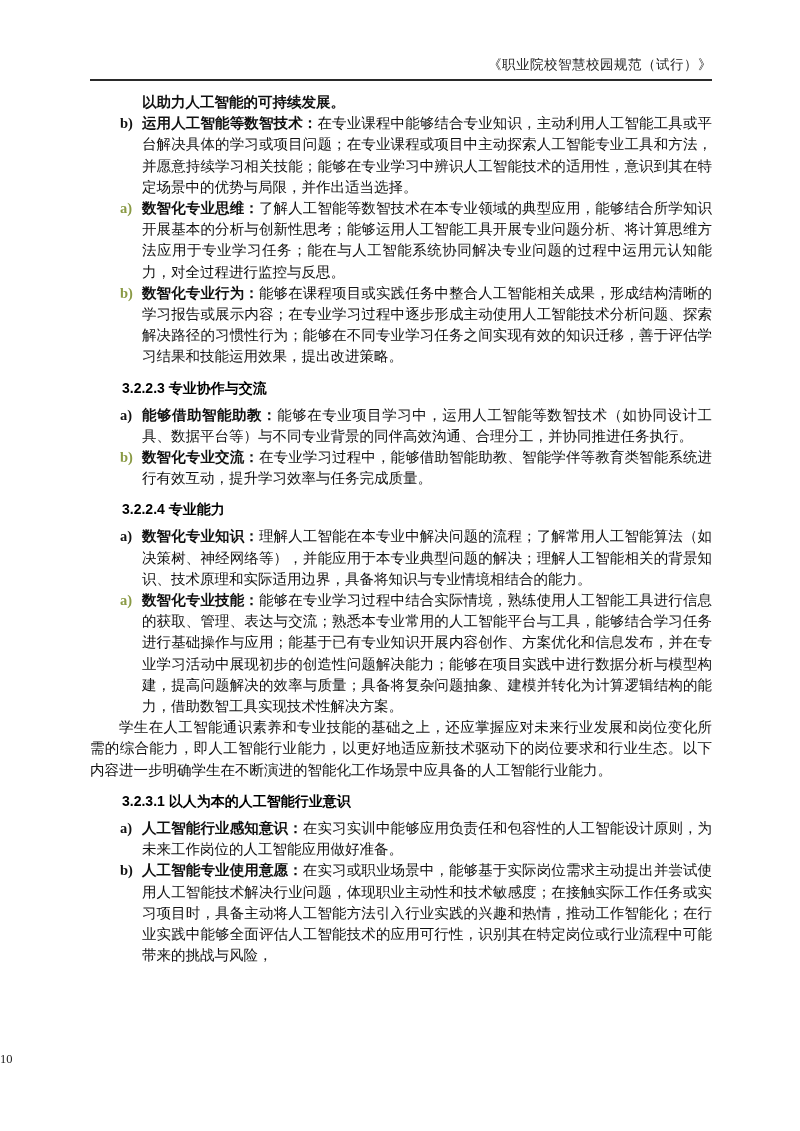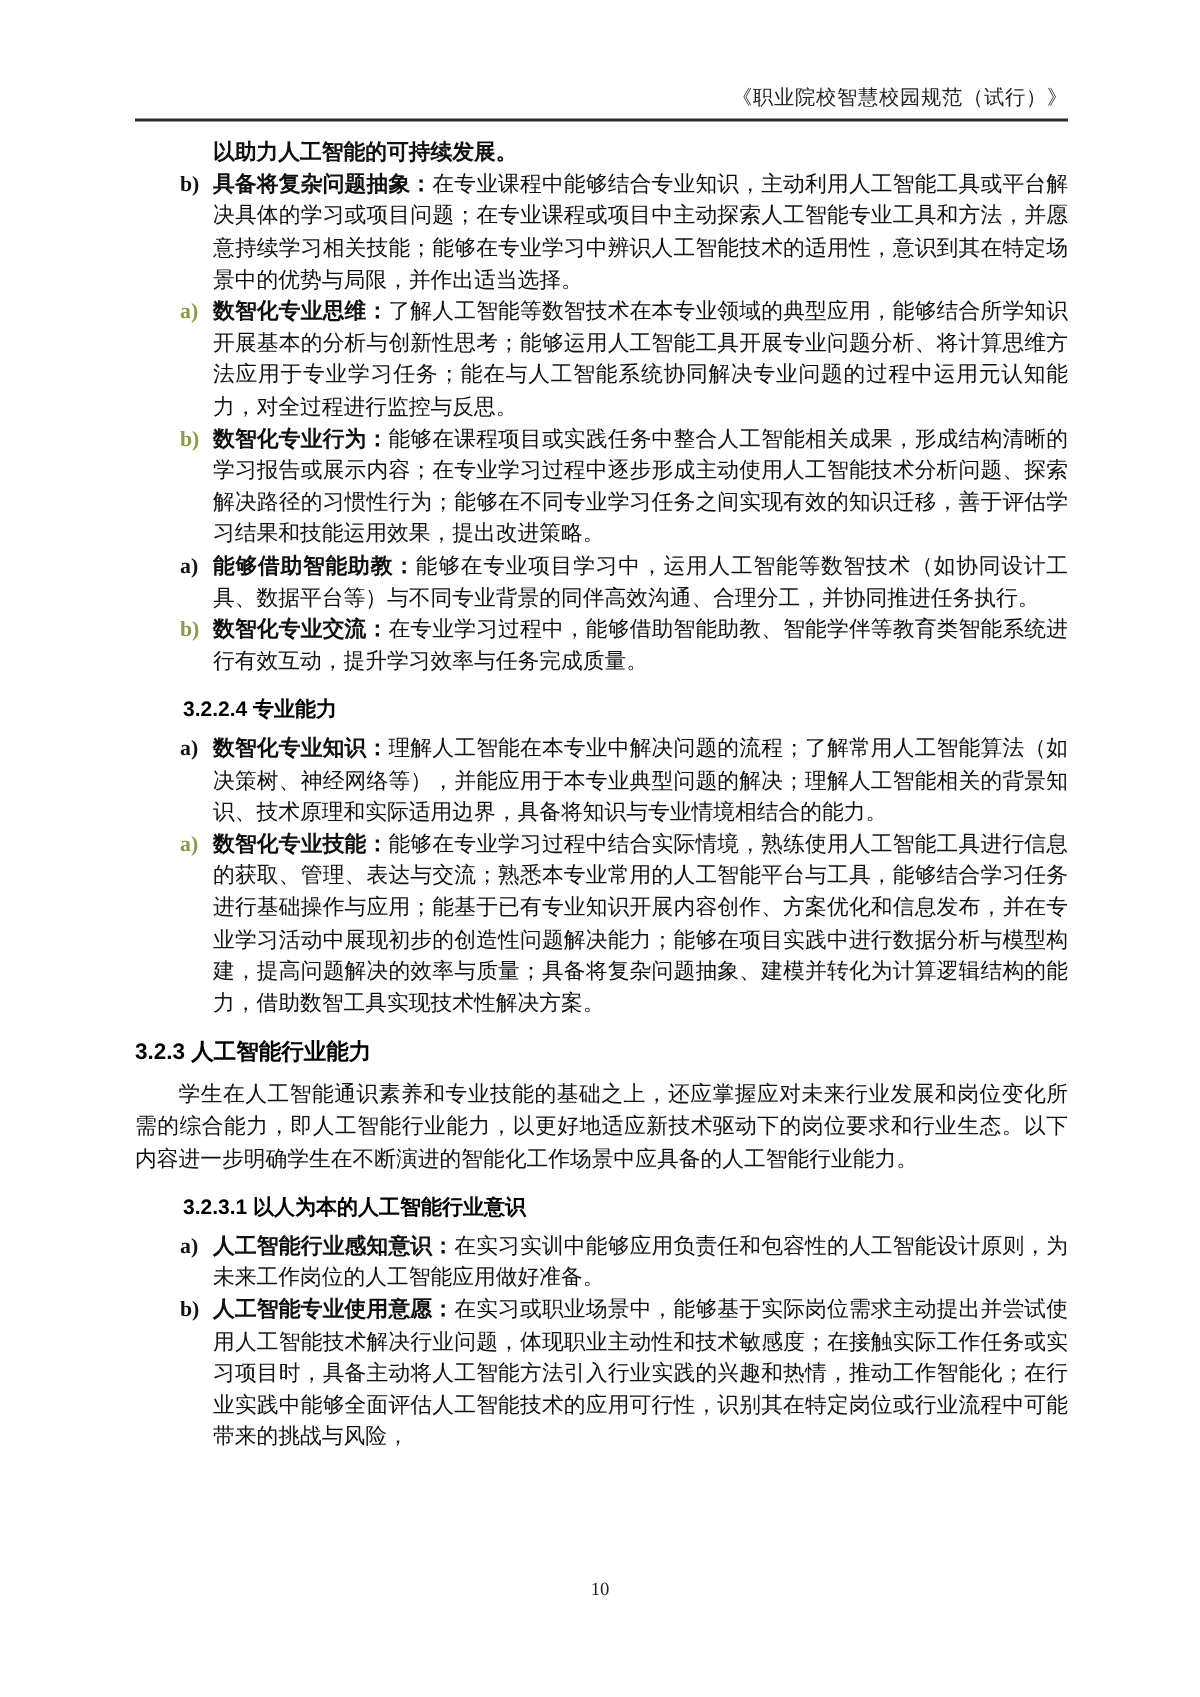--- a/index.html
+++ b/index.html
@@ -39,71 +39,71 @@
     margin:11px 0 8px 32px;text-align:left;color:#000;
   }
   .h3{
     font-family:"Liberation Sans","DejaVu Sans",sans-serif;
     font-weight:bold;font-size:15px;line-height:19px;
     margin:12px 0 9px 0;text-align:left;color:#000;
   }
   .para{text-indent:2em;}
 
   .footer{
-    position:absolute;left:0;top:1052px;width:800px;text-align:center;
+    position:absolute;left:0;top:1052px;width:800px;text-align:left;
     font-size:12.5px;color:#222;
   }
 </style>
 </head>
 <body>
 
 <div class="page">
 
   <div class="header">
     <div class="header-title">《职业院校智慧校园规范（试行）》</div>
     <div class="header-rule"></div>
   </div>
 
   <div class="body">
 
     <div class="cont">以助力人工智能的可持续发展。</div>
 
     <div class="item">
-      <span class="marker">b)</span><span class="lead">具备将复杂问题抽象：</span><span>在专业课程中能够结合专业知识，主动利用人工智能工具或平台解决具体的学习或项目问题；在专业课程或项目中主动探索人工智能专业工具和方法，并愿意持续学习相关技能；能够在专业学习中辨识人工智能技术的适用性，意识到其在特定场景中的优势与局限，并作出适当选择。</span>
+      <span class="marker">b)</span><span class="lead">运用人工智能等数智技术：</span><span>在专业课程中能够结合专业知识，主动利用人工智能工具或平台解决具体的学习或项目问题；在专业课程或项目中主动探索人工智能专业工具和方法，并愿意持续学习相关技能；能够在专业学习中辨识人工智能技术的适用性，意识到其在特定场景中的优势与局限，并作出适当选择。</span>
     </div>
 
 
     <div class="item">
       <span class="marker green">a)</span><span class="lead">数智化专业思维：</span><span>了解人工智能等数智技术在本专业领域的典型应用，能够结合所学知识开展基本的分析与创新性思考；能够运用人工智能工具开展专业问题分析、将计算思维方法应用于专业学习任务；能在与人工智能系统协同解决专业问题的过程中运用元认知能力，对全过程进行监控与反思。</span>
     </div>
 
     <div class="item">
       <span class="marker green">b)</span><span class="lead">数智化专业行为：</span><span>能够在课程项目或实践任务中整合人工智能相关成果，形成结构清晰的学习报告或展示内容；在专业学习过程中逐步形成主动使用人工智能技术分析问题、探索解决路径的习惯性行为；能够在不同专业学习任务之间实现有效的知识迁移，善于评估学习结果和技能运用效果，提出改进策略。</span>
     </div>
 
+    <div class="h4">3.2.2.3 专业协作与交流</div>
 
     <div class="item">
       <span class="marker">a)</span><span class="lead">能够借助智能助教：</span><span>能够在专业项目学习中，运用人工智能等数智技术（如协同设计工具、数据平台等）与不同专业背景的同伴高效沟通、合理分工，并协同推进任务执行。</span>
     </div>
 
     <div class="item">
       <span class="marker green">b)</span><span class="lead">数智化专业交流：</span><span>在专业学习过程中，能够借助智能助教、智能学伴等教育类智能系统进行有效互动，提升学习效率与任务完成质量。</span>
     </div>
 
     <div class="h4">3.2.2.4 专业能力</div>
 
     <div class="item">
       <span class="marker">a)</span><span class="lead">数智化专业知识：</span><span>理解人工智能在本专业中解决问题的流程；了解常用人工智能算法（如决策树、神经网络等），并能应用于本专业典型问题的解决；理解人工智能相关的背景知识、技术原理和实际适用边界，具备将知识与专业情境相结合的能力。</span>
     </div>
 
     <div class="item">
       <span class="marker green">a)</span><span class="lead">数智化专业技能：</span><span>能够在专业学习过程中结合实际情境，熟练使用人工智能工具进行信息的获取、管理、表达与交流；熟悉本专业常用的人工智能平台与工具，能够结合学习任务进行基础操作与应用；能基于已有专业知识开展内容创作、方案优化和信息发布，并在专业学习活动中展现初步的创造性问题解决能力；能够在项目实践中进行数据分析与模型构建，提高问题解决的效率与质量；具备将复杂问题抽象、建模并转化为计算逻辑结构的能力，借助数智工具实现技术性解决方案。</span>
     </div>
 
-    <div class="h3">3.2.3 人工智能行业能力</div>
 
     <div class="para">学生在人工智能通识素养和专业技能的基础之上，还应掌握应对未来行业发展和岗位变化所需的综合能力，即人工智能行业能力，以更好地适应新技术驱动下的岗位要求和行业生态。以下内容进一步明确学生在不断演进的智能化工作场景中应具备的人工智能行业能力。</div>
 
     <div class="h4">3.2.3.1 以人为本的人工智能行业意识</div>
 
     <div class="item">
       <span class="marker">a)</span><span class="lead">人工智能行业感知意识：</span><span>在实习实训中能够应用负责任和包容性的人工智能设计原则，为未来工作岗位的人工智能应用做好准备。</span>
     </div>
 
     <div class="item">

